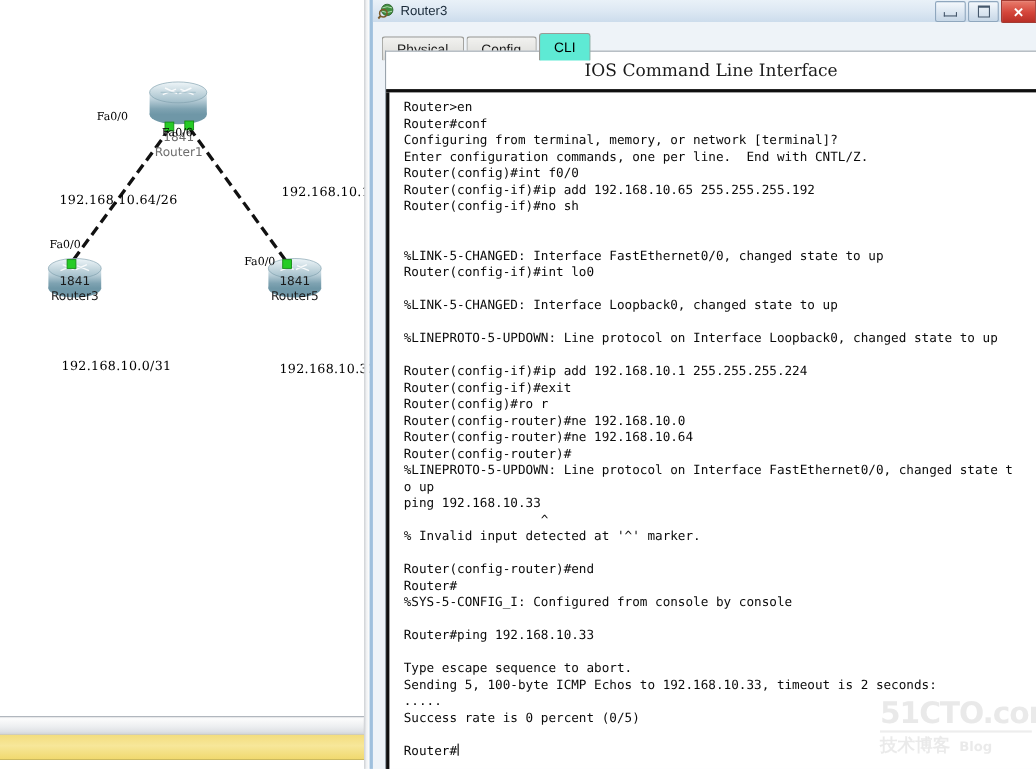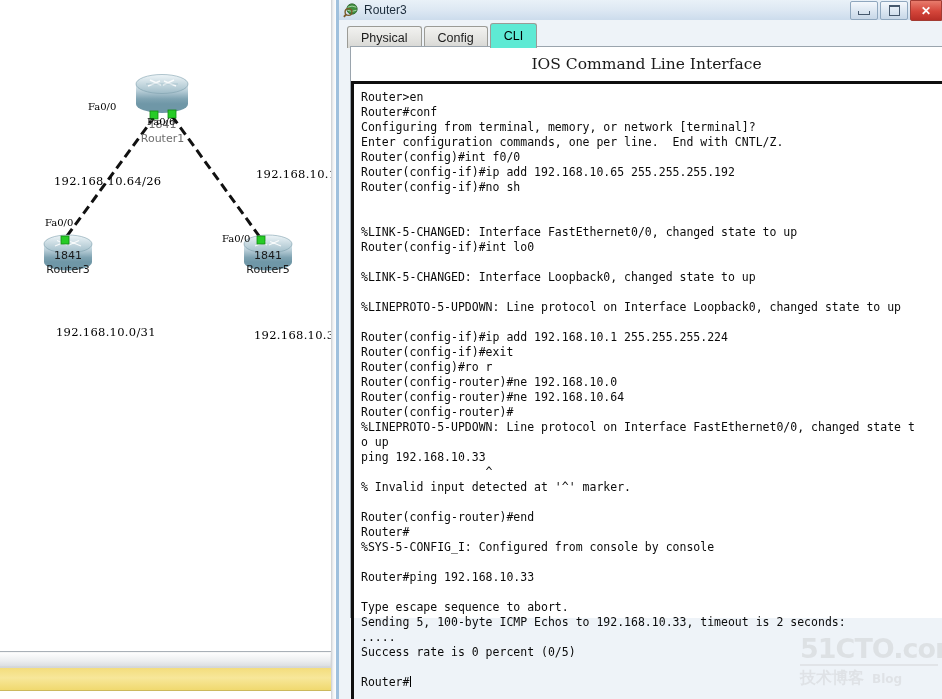--- a/index.html
+++ b/index.html
@@ -149,21 +149,21 @@
   }
   #close-btn .glyph-x {
     color: #ffffff; font-size: 12px; font-weight: bold;
     font-family: "Liberation Sans", sans-serif;
     line-height: 1;
   }
 
   #tabstrip {
     position: relative;
     height: 25px;
-    margin: 3px 0 0 8px;
+    margin: 10px 0 0 8px;
     display: flex; align-items: flex-end;
   }
   .tab {
     height: 21px;
     padding: 0 13px;
     display: flex; align-items: center;
     font-family: "Liberation Sans", sans-serif;
     font-size: 12.5px;
     color: #1b1b1b;
     background: linear-gradient(to bottom, #f2f2f0, #e3e3e0 60%, #d6d6d3);
@@ -176,21 +176,21 @@
     height: 24px;
     background: #5eead4;
     border-color: #9b9b96;
     color: #000000;
     position: relative; z-index: 3;
   }
 
   #cli-body {
     position: absolute;
     left: 11px; top: 46px;
-    width: 592px; height: 572px;
+    width: 592px; height: 653px;
     background: #ffffff;
     border: 1px solid #9aa4ad;
     border-right: none; border-bottom: none;
     box-sizing: border-box;
   }
   #cli-header {
     height: 34px;
     display: flex; align-items: center; justify-content: center;
     font-family: "DejaVu Serif", serif;
     font-size: 15.5px;
@@ -198,21 +198,21 @@
     border-bottom: 3px solid #0f0f0f;
   }
   #cli-output-wrap {
     position: relative;
     height: 616px;
     overflow: hidden;
     border-left: 3px solid #0f0f0f;
     box-sizing: border-box;
   }
   #cli-output {
-    padding: 6px 0 0 7px;
+    padding: 6px 0 0 13px;
     font-family: "DejaVu Sans Mono", monospace;
     font-size: 11.5px;
     line-height: 15px;
     color: #0a0a0a;
     white-space: pre;
   }
   .cli-line { height: 15px; }
   .cli-blank { height: 15px; }
   .caret {
     display: inline-block;

